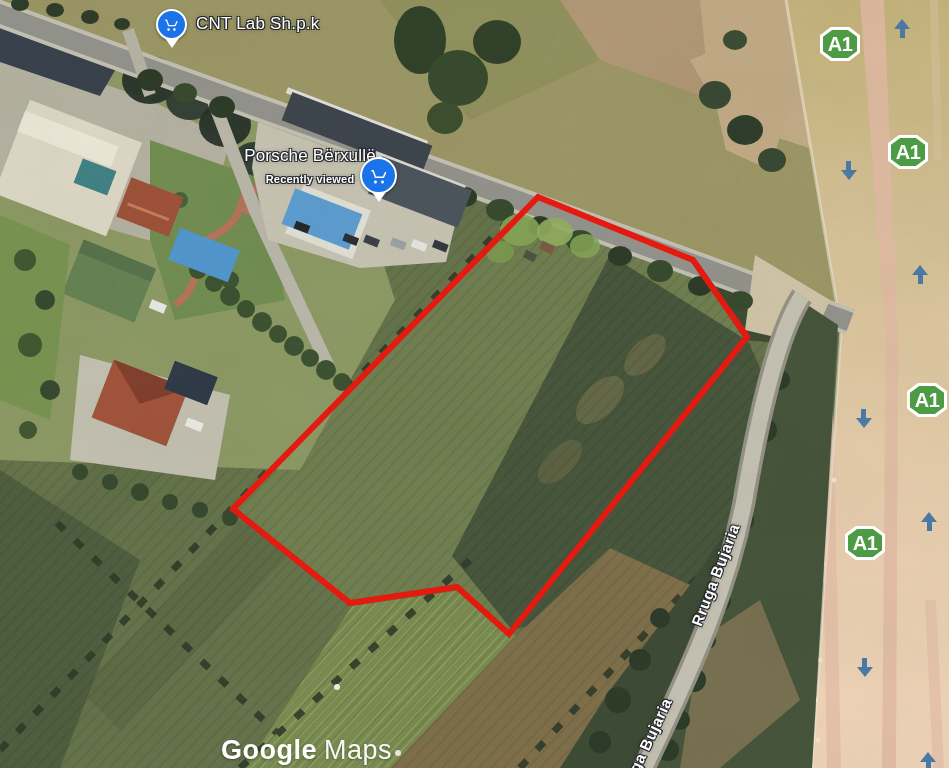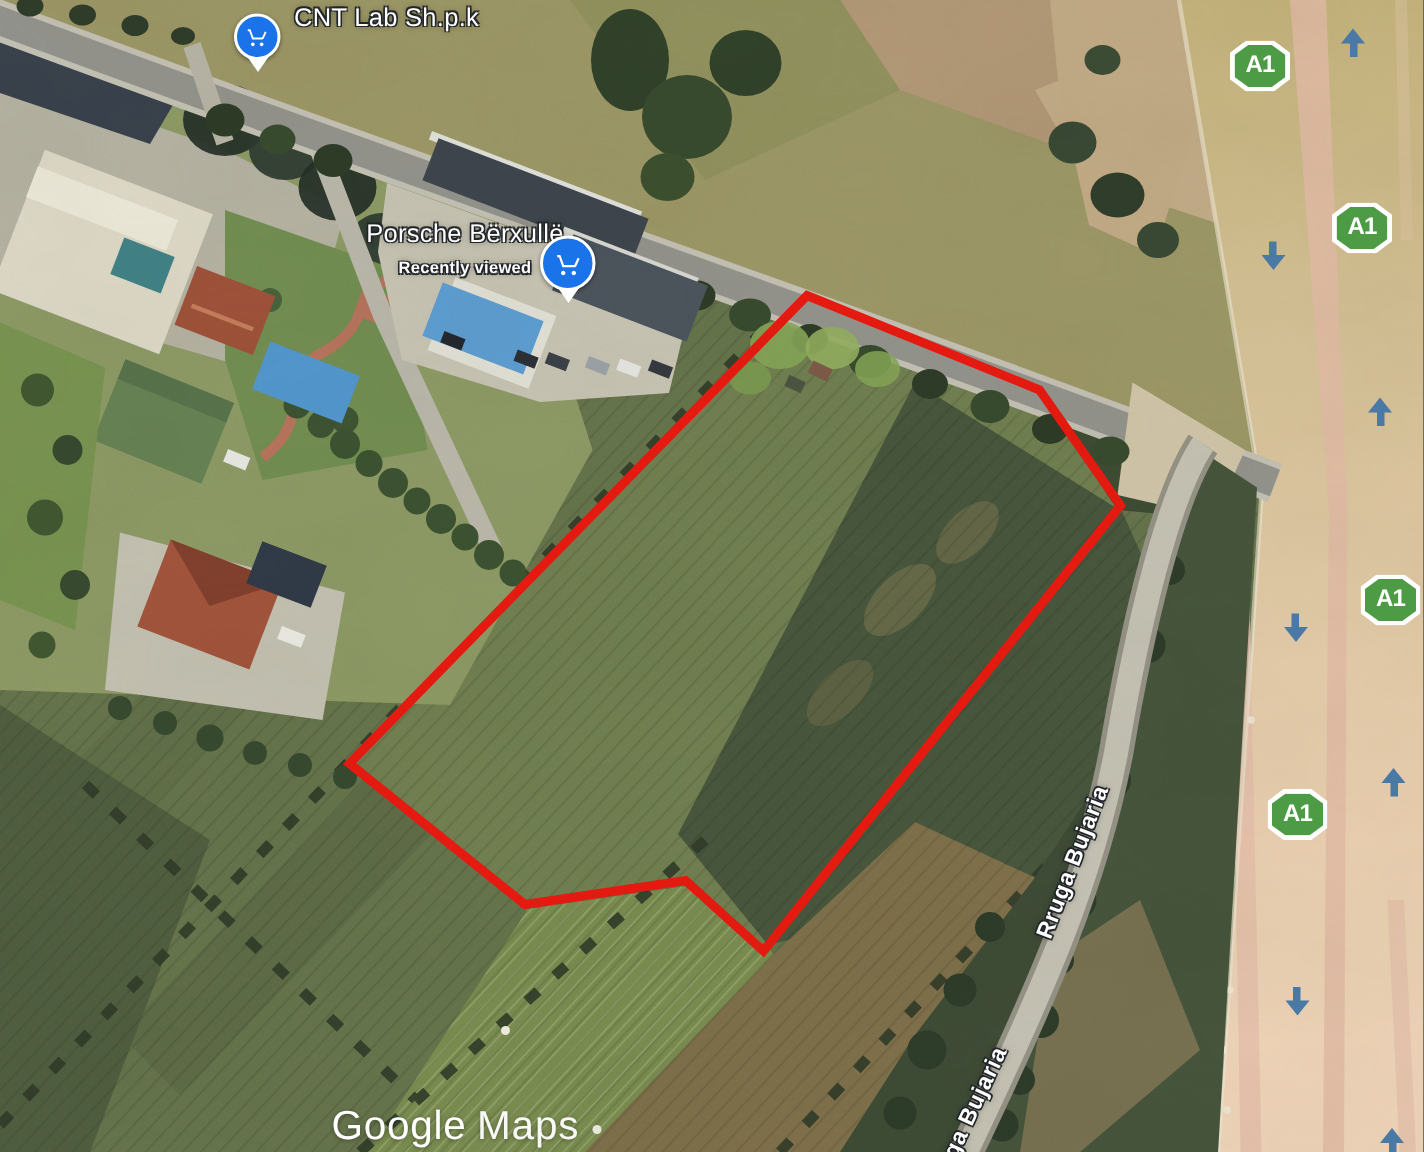--- a/index.html
+++ b/index.html
@@ -31,34 +31,34 @@
   .pin-porsche{left:360px;top:157px;}
   .pin-porsche .pin-circle{width:33px;height:33px;}
 
   
   .a1{position:absolute;width:40px;height:34px;
     clip-path:polygon(27% 0,73% 0,100% 24%,100% 76%,73% 100%,27% 100%,0 76%,0 24%);
     background:#fff;display:flex;align-items:center;justify-content:center;}
   .a1 .in{position:absolute;inset:3px;
     clip-path:polygon(27% 0,73% 0,100% 24%,100% 76%,73% 100%,27% 100%,0 76%,0 24%);
     background:#4d9b45;display:flex;align-items:center;justify-content:center;
-    color:#fff;font-weight:bold;font-size:16px;letter-spacing:-.5px;}
+    color:#fff;font-weight:bold;font-size:20px;letter-spacing:-.5px;}
 
   
   .arrow{position:absolute;width:16px;height:21px;display:flex;
     flex-direction:column;align-items:center;}
   .arrow .head{width:0;height:0;border-left:8px solid transparent;
     border-right:8px solid transparent;border-bottom:10px solid #4b79a5;}
   .arrow .stem{width:5px;height:10px;background:#4b79a5;margin-top:-1px;}
   .arrow.down{transform:rotate(180deg);}
 
   
   .watermark{position:absolute;left:221px;top:735px;color:#fff;font-size:27px;
     letter-spacing:.5px;text-shadow:0 1px 3px rgba(0,0,0,.35);}
-  .watermark .brand{font-weight:400;text-align:right;}
+  .watermark .brand{font-weight:700;text-align:right;}
   .watermark .product{opacity:.95;margin-left:7px;margin-top:48px;}
 </style>
 </head>
 <body>
 
 <div id="stage">
 
   <svg id="scene" width="949" height="768" viewBox="0 0 949 768">
     <defs>
       <pattern id="rows" width="9" height="9" patternUnits="userSpaceOnUse" patternTransform="rotate(-47)">
@@ -302,21 +302,21 @@
   </svg>
 
   <div class="pin pin-cnt">
     <div class="pin-circle">
       <svg viewBox="0 0 24 24" width="15" height="15">
           <path fill="#fff" d="M7.3 18c-1.1 0-2 .9-2 2s.9 2 2 2 2-.9 2-2-.9-2-2-2zm9.4 0c-1.1 0-2 .9-2 2s.9 2 2 2 2-.9 2-2-.9-2-2-2zM7.6 14.8h9.6c.8 0 1.5-.4 1.8-1.1l2.9-6.4-1.8-.9-2.9 6.4H8L4.8 4H1.9v2h1.6l3.1 8.8z"></path>
         </svg>
     </div>
     <div class="pin-tail"></div>
   </div>
-  <div class="maplabel place-label" style="left:196px;top:2px;">CNT Lab Sh.p.k</div>
+  <div class="maplabel place-label" style="left:196px;top:14px;">CNT Lab Sh.p.k</div>
 
   <div class="maplabel place-label porsche-block">
     <div>Porsche Bërxullë</div>
     <div class="status">Recently viewed</div>
   </div>
   <div class="pin pin-porsche">
     <div class="pin-circle">
       <svg viewBox="0 0 24 24" width="18" height="18">
           <path fill="#fff" d="M7.3 18c-1.1 0-2 .9-2 2s.9 2 2 2 2-.9 2-2-.9-2-2-2zm9.4 0c-1.1 0-2 .9-2 2s.9 2 2 2 2-.9 2-2-.9-2-2-2zM7.6 14.8h9.6c.8 0 1.5-.4 1.8-1.1l2.9-6.4-1.8-.9-2.9 6.4H8L4.8 4H1.9v2h1.6l3.1 8.8z"></path>
         </svg>

